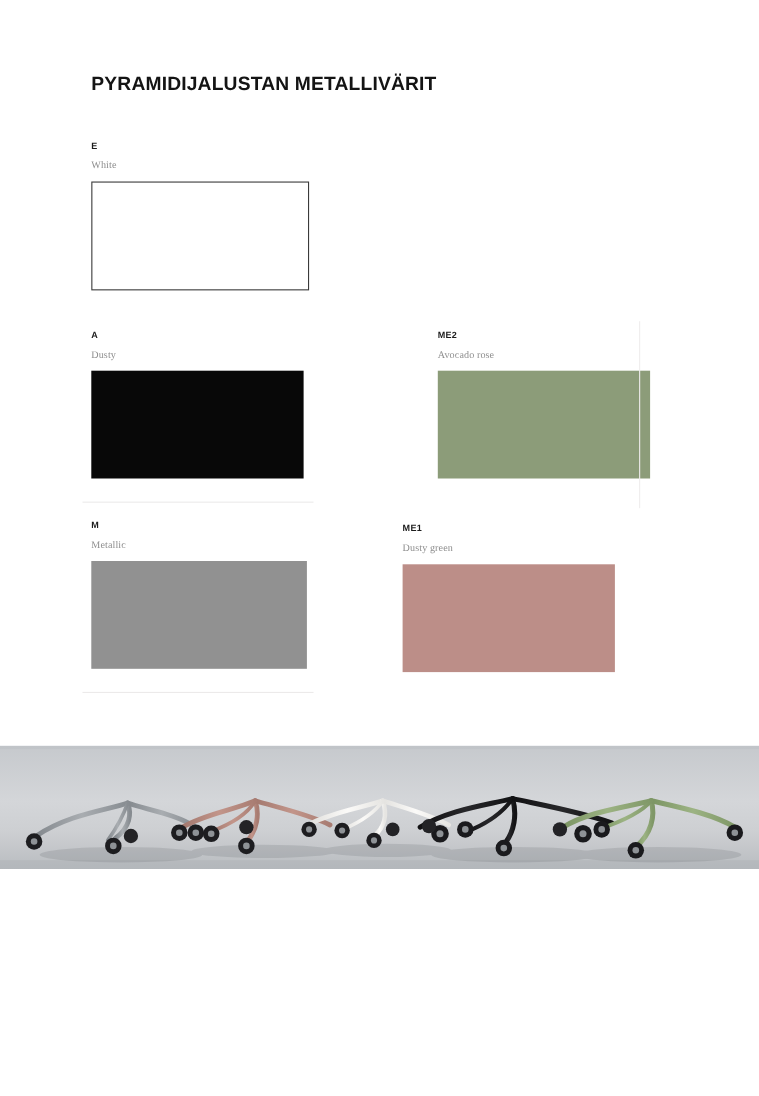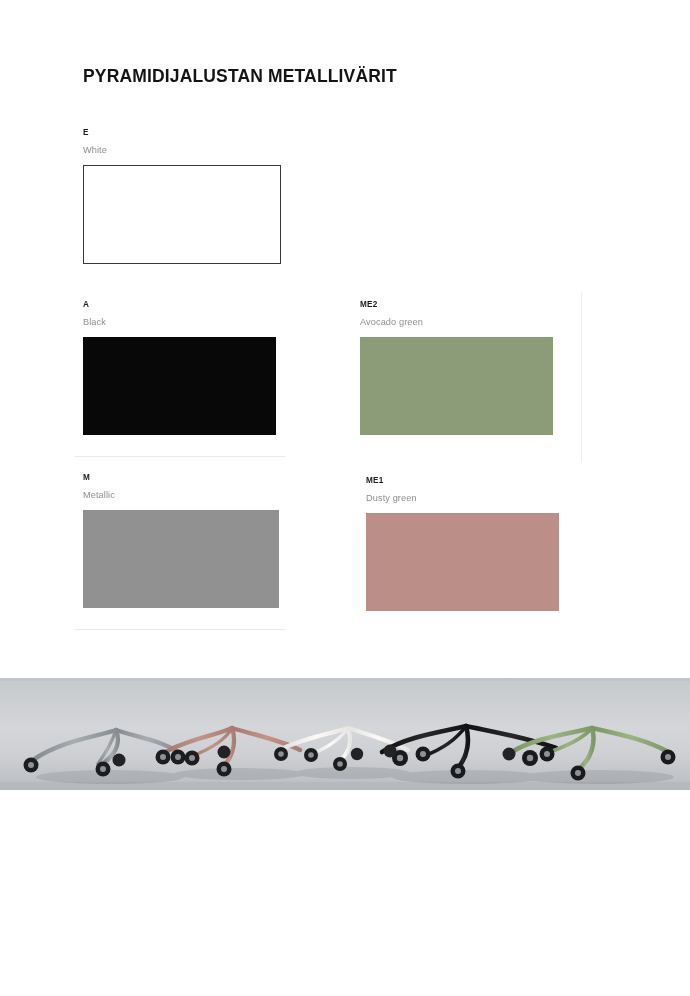--- a/index.html
+++ b/index.html
@@ -60,38 +60,39 @@
 
   .swatch-name {
     font-size: 9.2px;
     font-weight: normal;
     color: #8e8e8e;
     letter-spacing: 0.1px;
     line-height: 12px;
     margin: 0;
     margin-top: 6px;
     white-space: nowrap;
+    font-family: Liberation Serif, serif;
   }
 
   .swatch-chip {
     margin-top: 9px;
     width: 198px;
     height: 99px;
     box-sizing: border-box;
     background: #ffffff;
   }
   .swatch-chip.outlined {
     border: 1px solid #3a3a3a;
   }
 
   
   .cell-e   { left: 83px;  top: 0px;   }
   .cell-a   { left: 83px;  top: 172px; }
   .cell-m   { left: 83px;  top: 345px; }
-  .cell-me2 { left: 360px; top: 172px; }
+  .cell-me2 { left: 398px; top: 172px; }
   .cell-me1 { left: 366px; top: 348px; }
 
   .cell-me2 .swatch-chip,
   .cell-me1 .swatch-chip { width: 193px; height: 98px; }
   .cell-a .swatch-chip   { width: 193px; height: 98px; }
   .cell-m .swatch-chip   { width: 196px; height: 98px; }
 
   
   .divider-h {
     position: absolute;
@@ -130,27 +131,27 @@
   <div class="swatch-grid">
 
     <div class="swatch-cell cell-e">
       <div class="swatch-code">E</div>
       <div class="swatch-name">White</div>
       <div class="swatch-chip outlined" style="background: rgb(255, 255, 255);"></div>
     </div>
 
     <div class="swatch-cell cell-a">
       <div class="swatch-code">A</div>
-      <div class="swatch-name">Black</div>
+      <div class="swatch-name">Dusty</div>
       <div class="swatch-chip" style="background: rgb(8, 8, 8);"></div>
     </div>
 
     <div class="swatch-cell cell-me2">
       <div class="swatch-code">ME2</div>
-      <div class="swatch-name">Avocado green</div>
+      <div class="swatch-name">Avocado rose</div>
       <div class="swatch-chip" style="background: rgb(140, 156, 121);"></div>
     </div>
 
     <div class="swatch-cell cell-m">
       <div class="swatch-code">M</div>
       <div class="swatch-name">Metallic</div>
       <div class="swatch-chip" style="background: rgb(145, 145, 145);"></div>
     </div>
 
     <div class="swatch-cell cell-me1">

